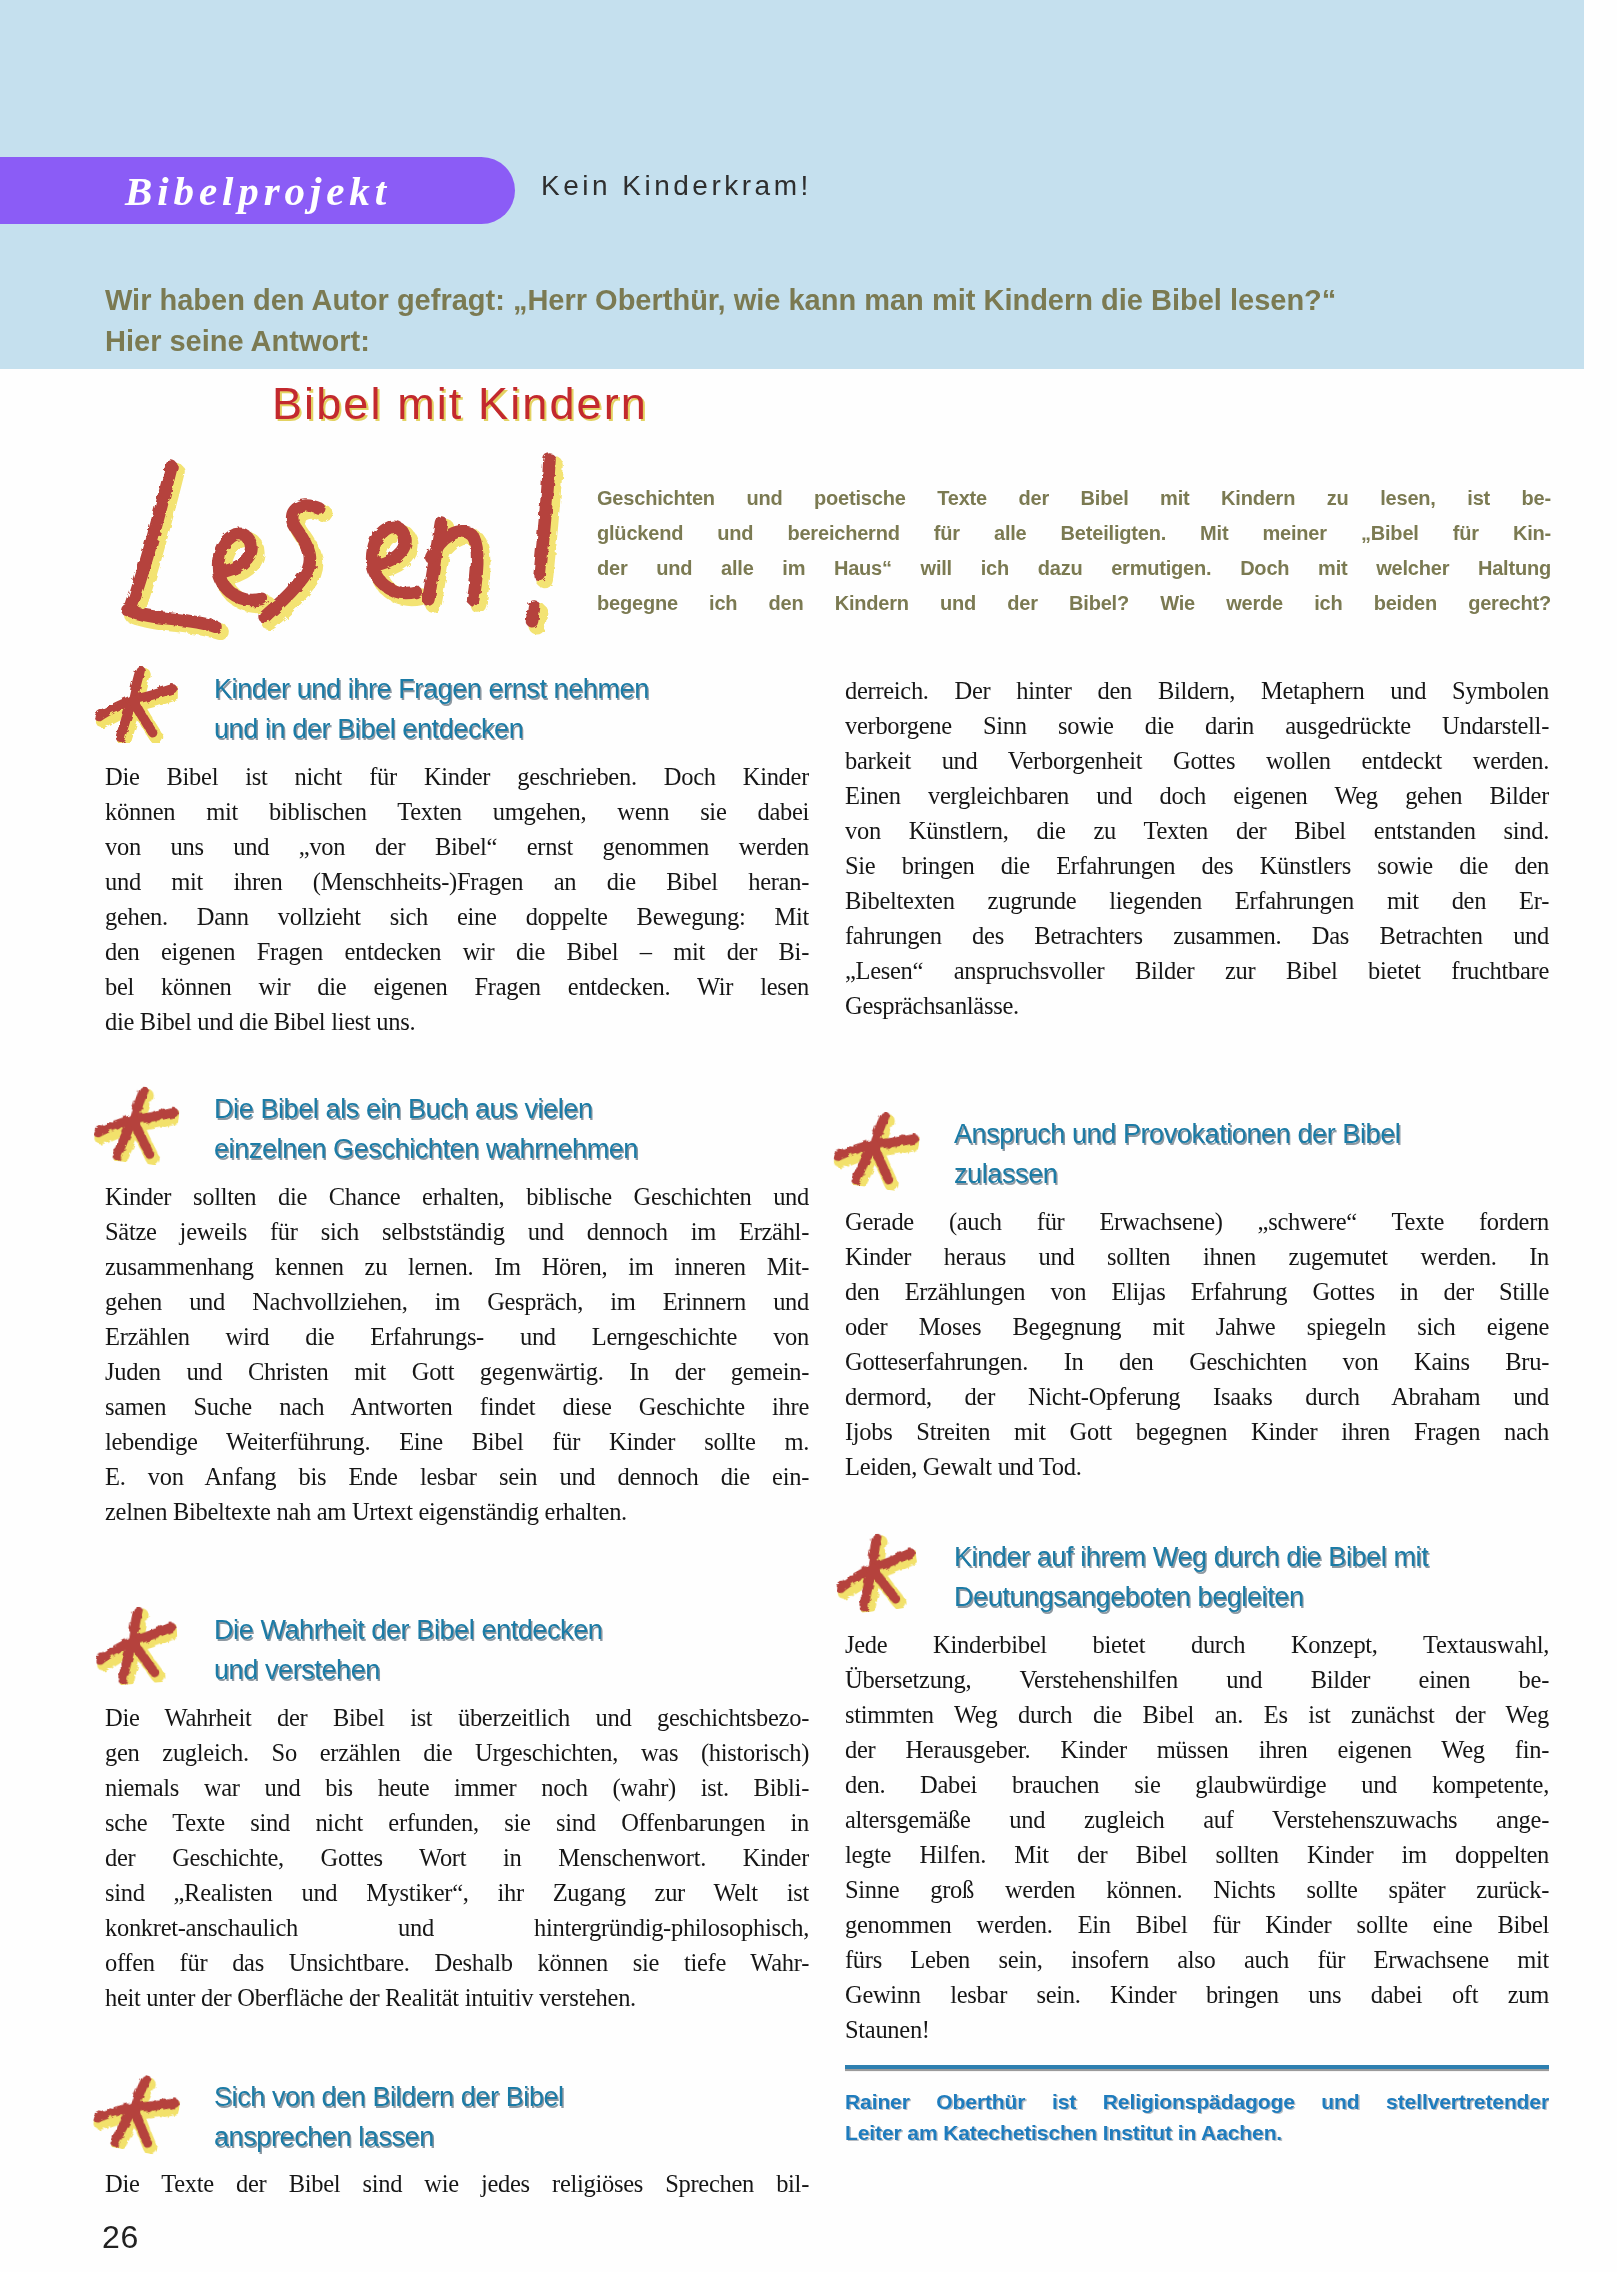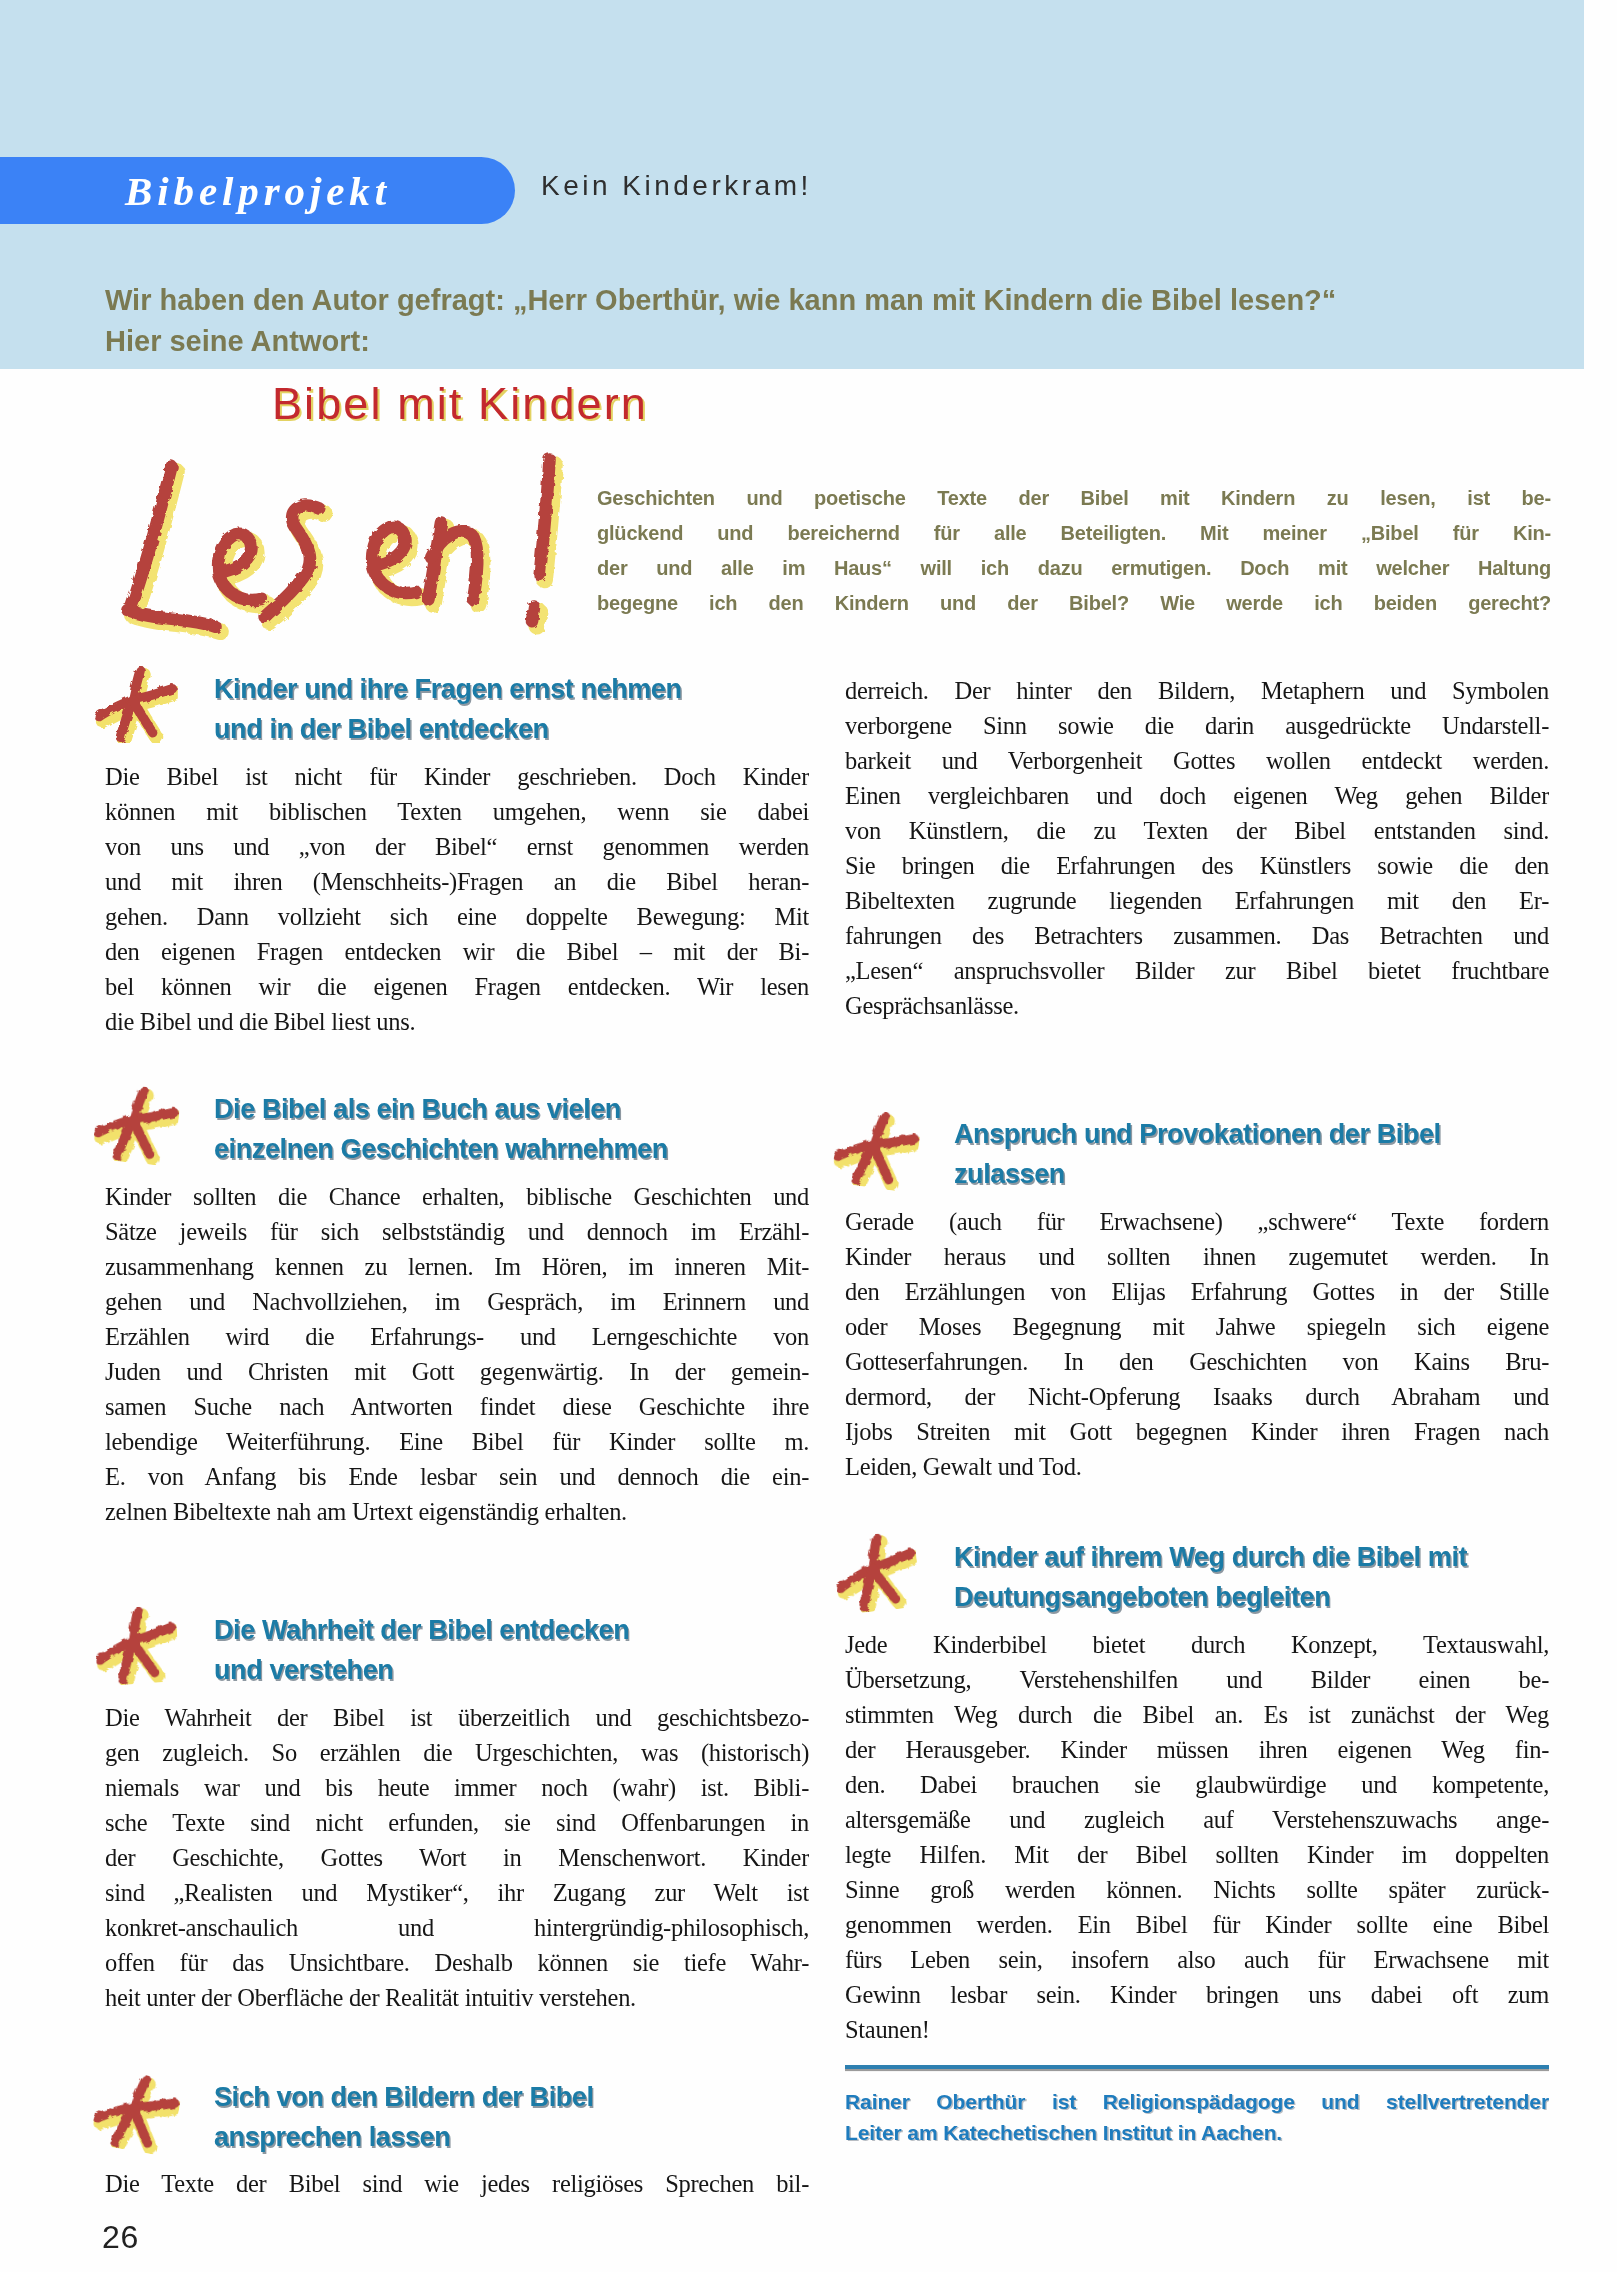--- a/index.html
+++ b/index.html
@@ -3,21 +3,21 @@
 <meta charset="utf-8">
 <style>
   html,body{margin:0;padding:0}
   body{
     width:1618px;height:2273px;position:relative;background:#fefefe;
     font-family:"Liberation Sans",sans-serif;overflow:hidden;color:#1c1c1c;
   }
   
   .band{position:absolute;top:0;left:0;width:1584px;height:369px;background:#c5e0ee}
   .banner{
-    position:absolute;top:157px;left:0;width:515px;height:67px;background:#3b82f6;
+    position:absolute;top:157px;left:0;width:515px;height:67px;background:#8b5cf6;
     border-radius:0 34px 34px 0;display:flex;align-items:center;padding-left:125px;box-sizing:border-box;
   }
   .banner-label{
     font-family:"Liberation Serif",serif;font-style:italic;font-weight:bold;
     color:#ffffff;font-size:41px;letter-spacing:4.9px;white-space:nowrap;
   }
   .page-title{
     position:absolute;left:541px;top:170px;font-size:28px;color:#2e2e2e;
     letter-spacing:3.5px;font-weight:400;white-space:nowrap;
   }
@@ -29,21 +29,21 @@
     letter-spacing:2.1px;white-space:nowrap;text-shadow:2.1px 2.1px 0 rgba(222,202,70,.85);
   }
   .lesen{position:absolute;left:112px;top:440px;width:476px;height:207px}
   .intro{position:absolute;left:597px;top:481px;width:954px;color:#7b7a52;font-weight:bold;font-size:20px;letter-spacing:-0.2px}
   .intro .line{height:35px;line-height:35px}
   
   .cols{position:absolute;left:105px;top:658px;width:1444px;display:flex;gap:36px}
   .col{width:704px}
   .sec{position:relative}
   .h{
-    padding-left:109px;color:#1b7ba6;font-weight:bold;font-size:27px;letter-spacing:-0.4px;
+    padding-left:109px;color:#1b7ba6;font-weight:normal;font-size:27px;letter-spacing:-0.4px;
     text-shadow:1.4px 2.1px 0 rgba(48,68,84,.55);
   }
   .hline{height:40px;line-height:40px;white-space:nowrap}
   .star{position:absolute;left:-9.8px;top:-2.8px;width:83px;height:77px}
   .para{margin-top:9.8px;font-family:"Liberation Serif",serif;font-size:24.5px;color:#161616;letter-spacing:-0.3px}
   .line{height:35px;line-height:35px;text-align:justify;text-align-last:justify;overflow:hidden}
   .line.last-line{text-align-last:left}
   .justify-all .line.last-line{text-align-last:justify}
   
   .sec-l1{margin-top:11.2px}

